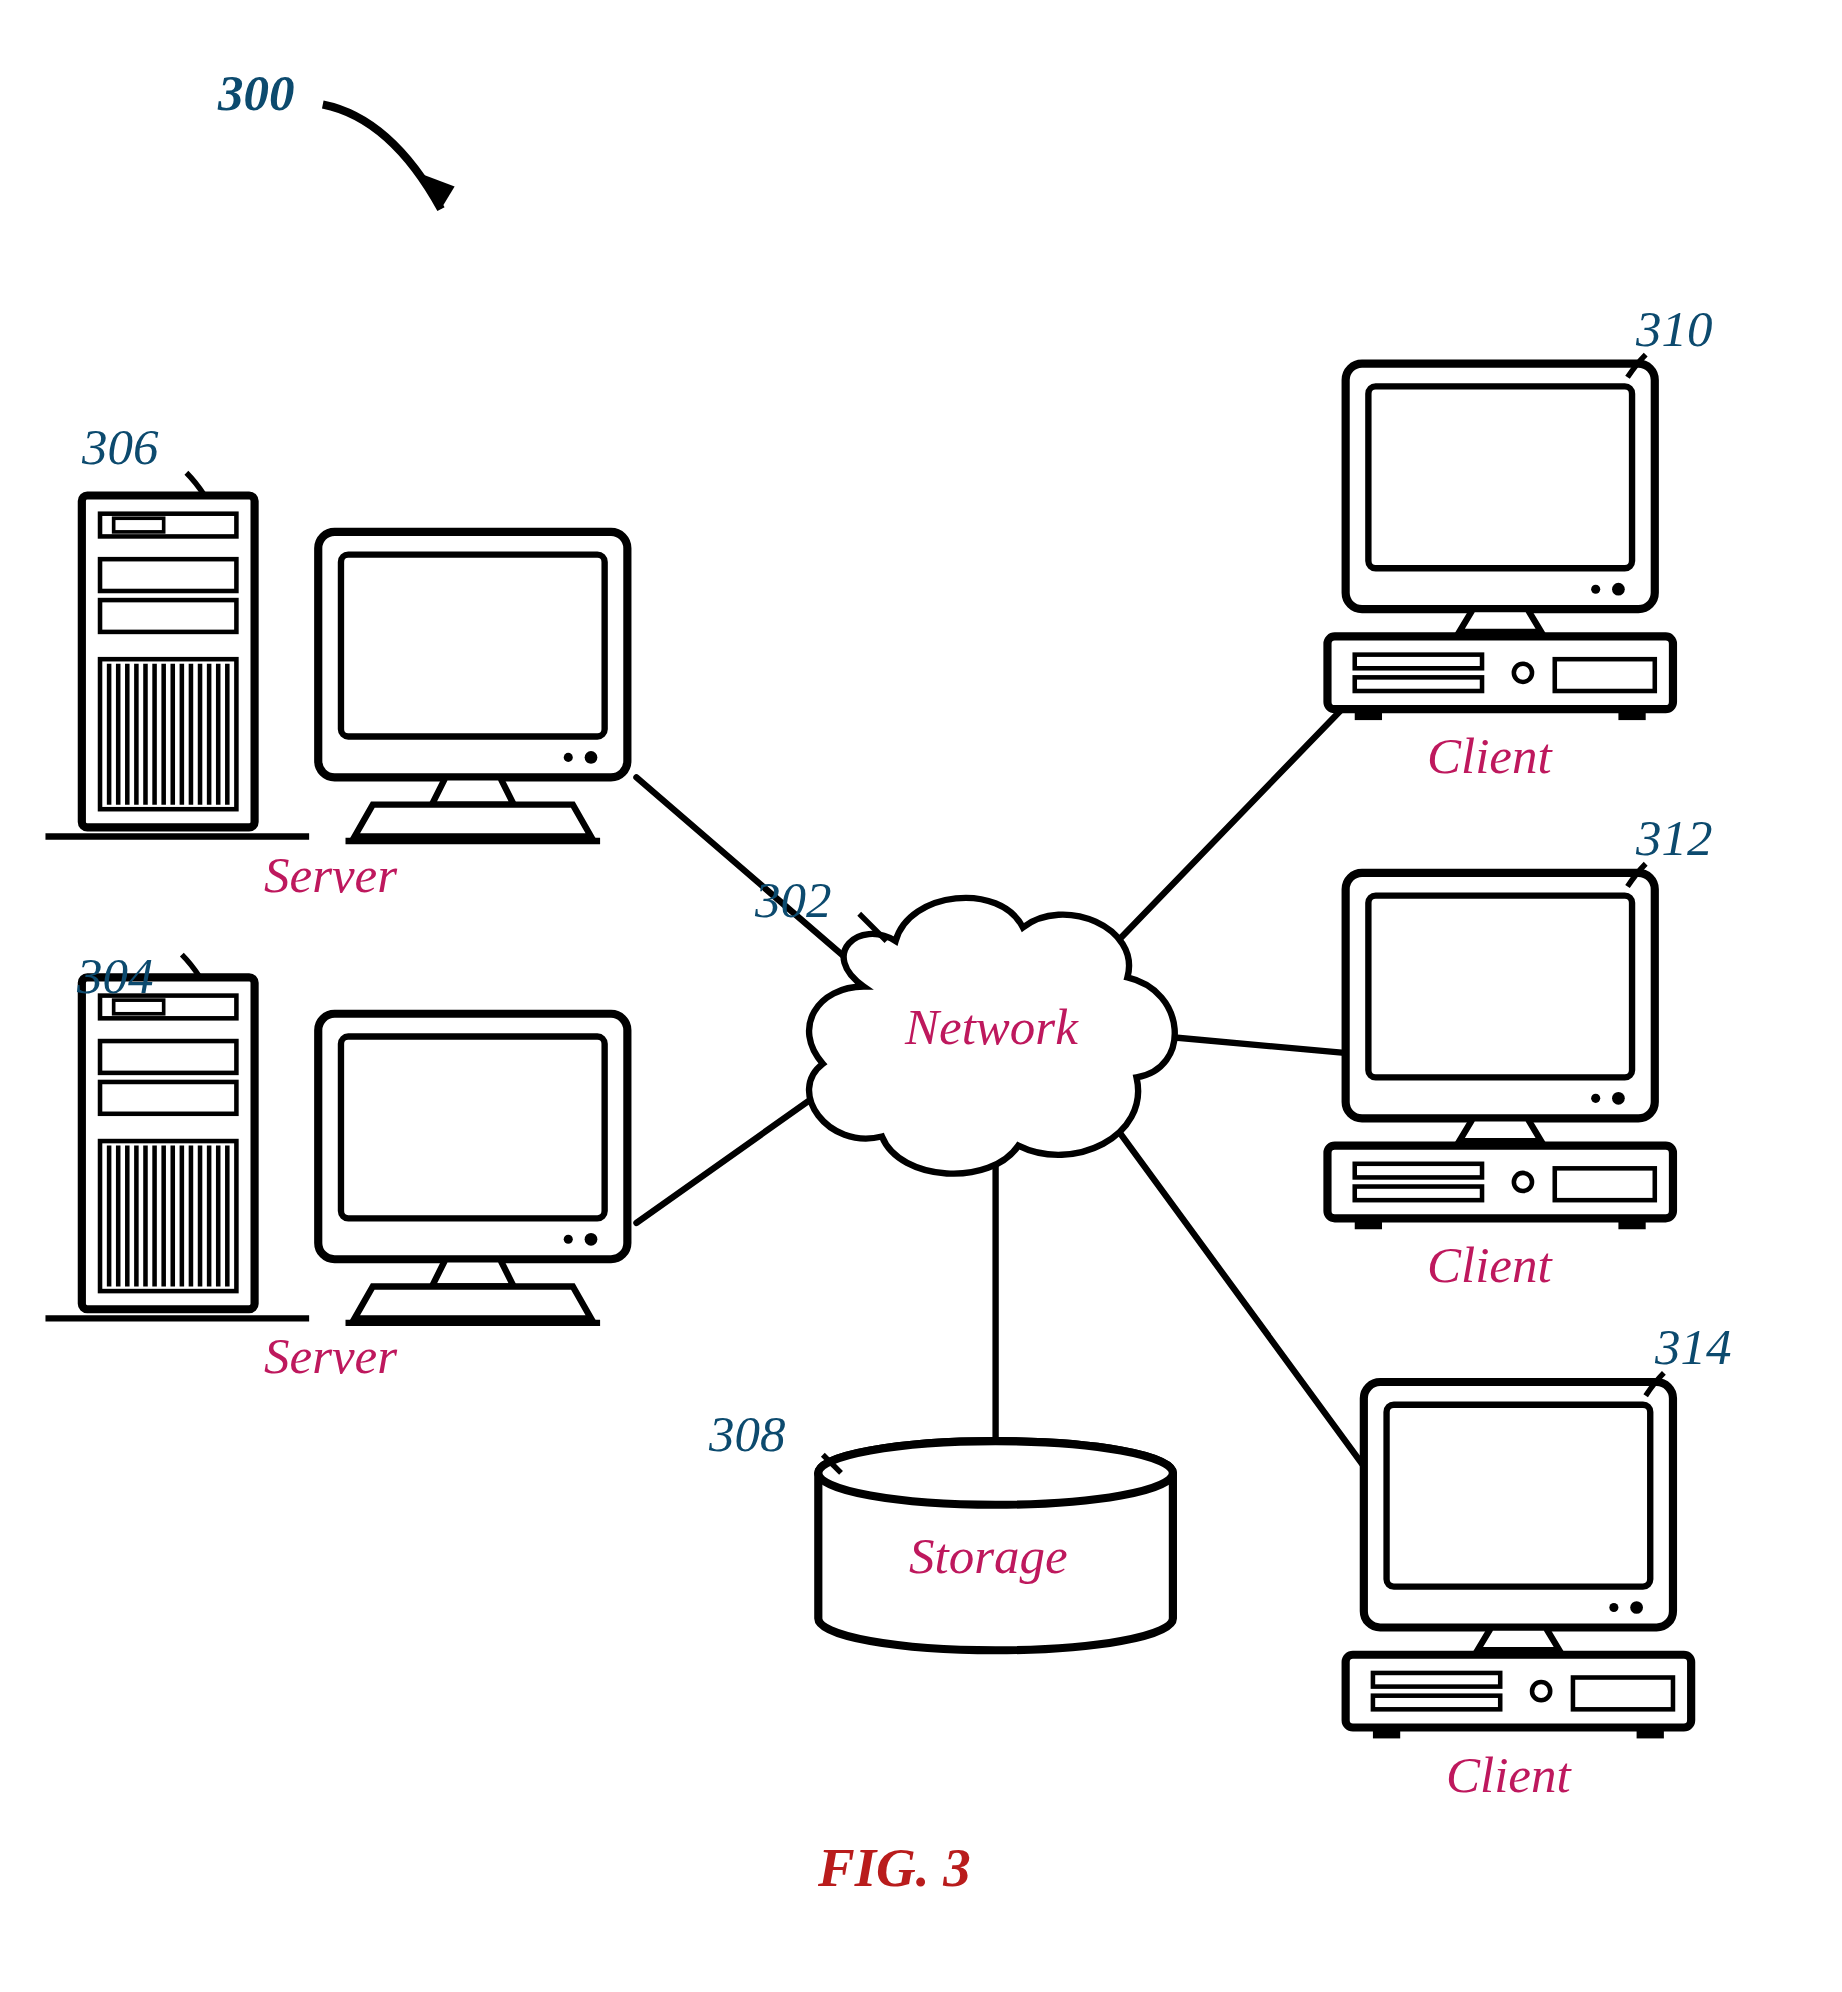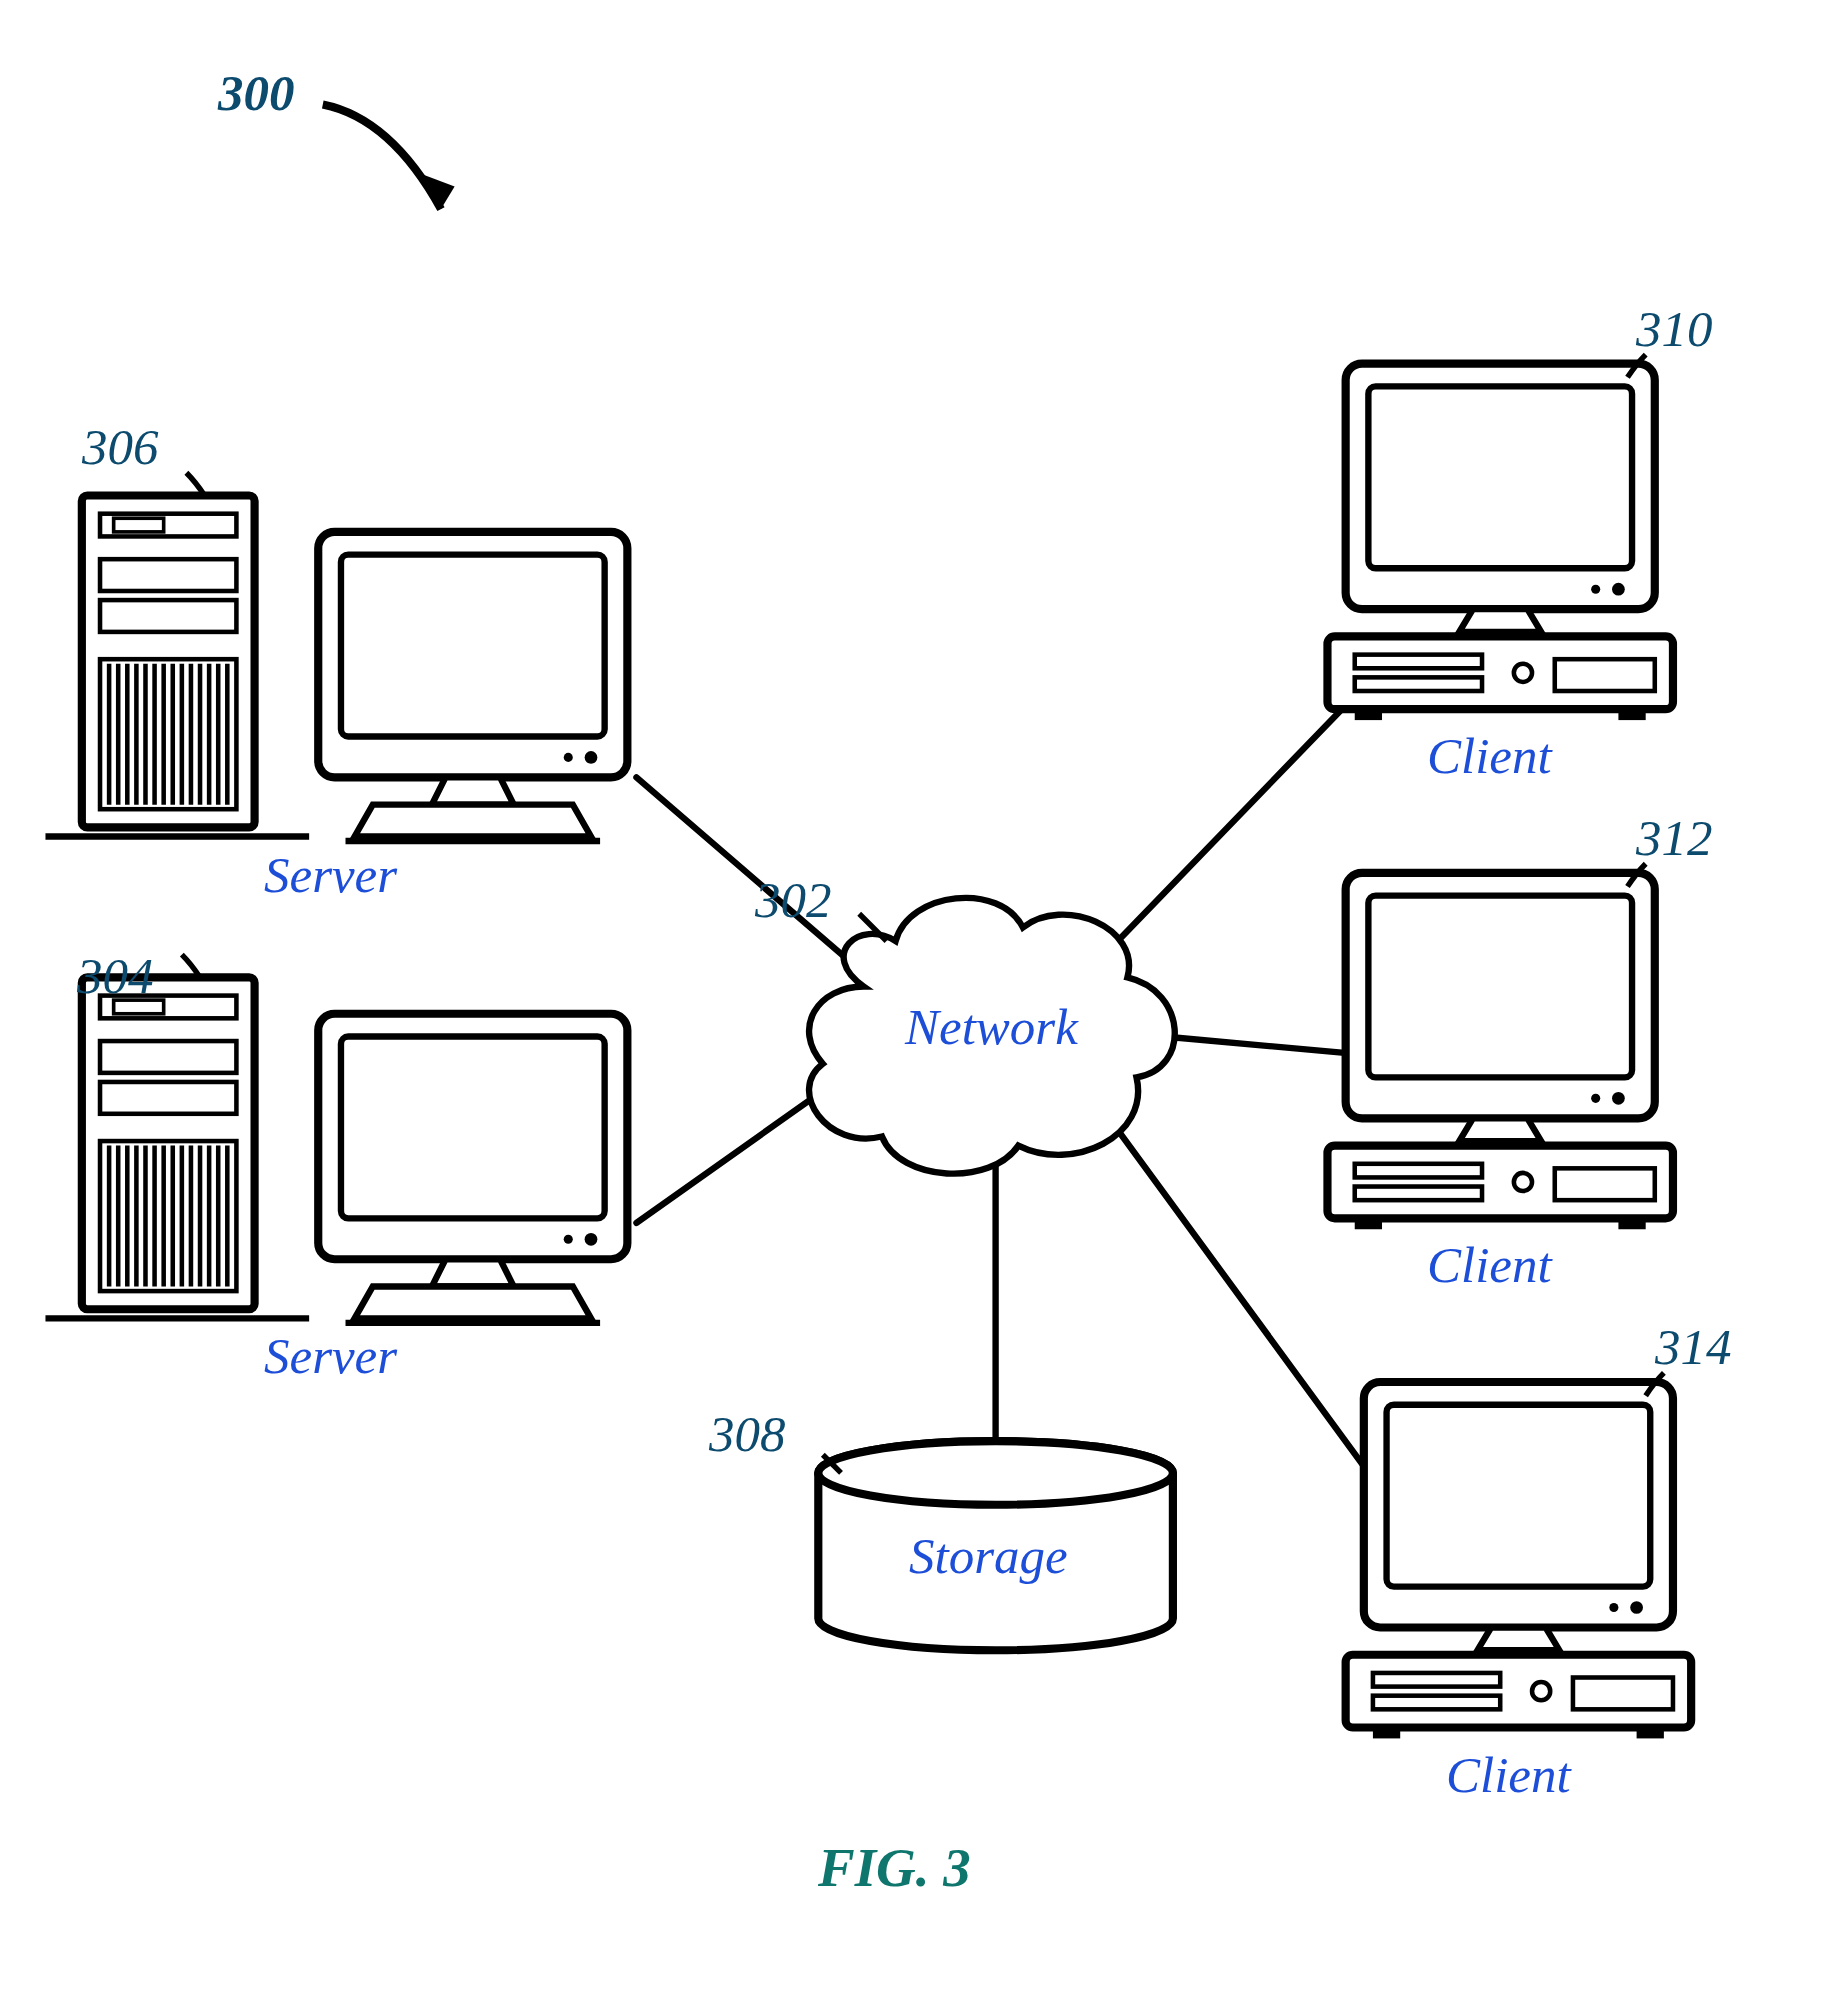--- a/index.html
+++ b/index.html
@@ -12,37 +12,37 @@
   }
   .stage {
     position: relative;
     width: 1843px;
     height: 1993px;
   }
   .label {
     position: absolute;
     font-style: italic;
     font-size: 51px;
-    color: #1d4ed8;
+    color: #be185d;
     white-space: nowrap;
   }
   .ref {
     position: absolute;
     font-style: italic;
     font-weight: 500;
     font-size: 51px;
     color: #0c4a6e;
     white-space: nowrap;
   }
   .figcaption {
     position: absolute;
     font-style: italic;
     font-weight: bold;
     font-size: 55px;
-    color: #0f766e;
+    color: #b91c1c;
   }
   svg {
     position: absolute;
     top: 0;
     left: 0;
   }
 </style>
 </head>
 <body>
 

